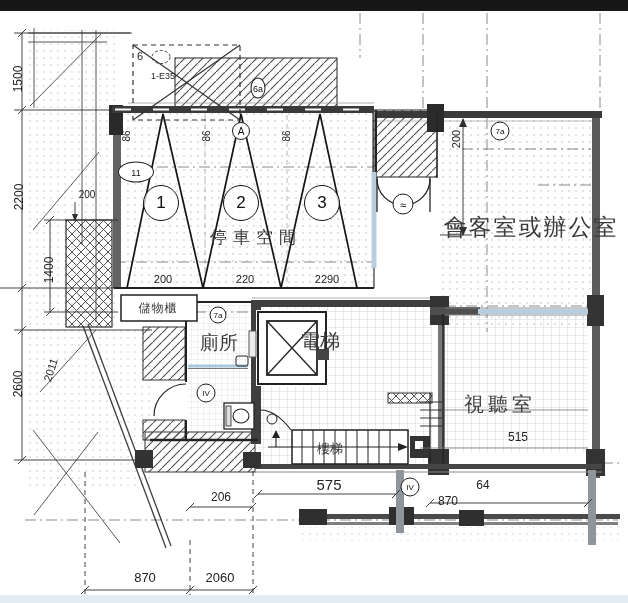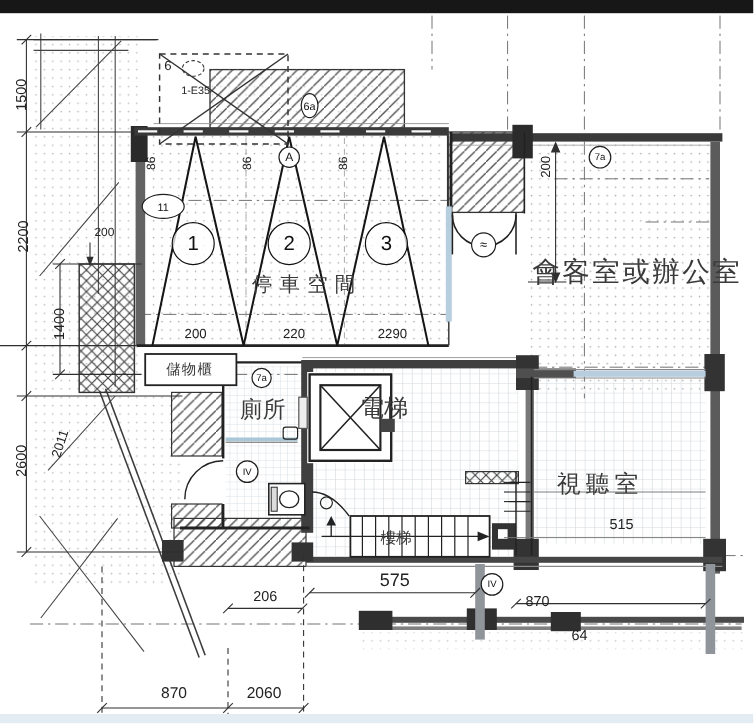--- a/index.html
+++ b/index.html
@@ -312,17 +312,17 @@
   <div class="lbl dim rot" style="left:18px;top:384px;font-size:12px;">2600</div>
   <div class="lbl dim rot72" style="left:51px;top:370px;font-size:11px;">2011</div>
   <div class="lbl dim" style="left:87px;top:195px;font-size:10px;">200</div>
   <div class="lbl dim" style="left:163px;top:279px;font-size:11px;">200</div>
   <div class="lbl dim" style="left:245px;top:279px;font-size:11px;">220</div>
   <div class="lbl dim" style="left:327px;top:279px;font-size:11px;">2290</div>
   <div class="lbl dim rot" style="left:456px;top:139px;font-size:11px;">200</div>
   <div class="lbl dim" style="left:221px;top:497px;font-size:12px;">206</div>
   <div class="lbl dim" style="left:329px;top:484px;font-size:15px;">575</div>
   <div class="lbl dim" style="left:448px;top:501px;font-size:12px;">870</div>
-  <div class="lbl dim" style="left:483px;top:485px;font-size:12px;margin-top:44px;">64</div>
+  <div class="lbl dim" style="left:483px;top:485px;font-size:12px;">64</div>
   <div class="lbl dim" style="left:508px;top:437px;font-size:12px;padding-left:20px;">515</div>
   <div class="lbl dim" style="left:145px;top:577px;font-size:13px;">870</div>
   <div class="lbl dim" style="left:220px;top:577px;font-size:13px;">2060</div>
 </div>
 
 </body></html>

